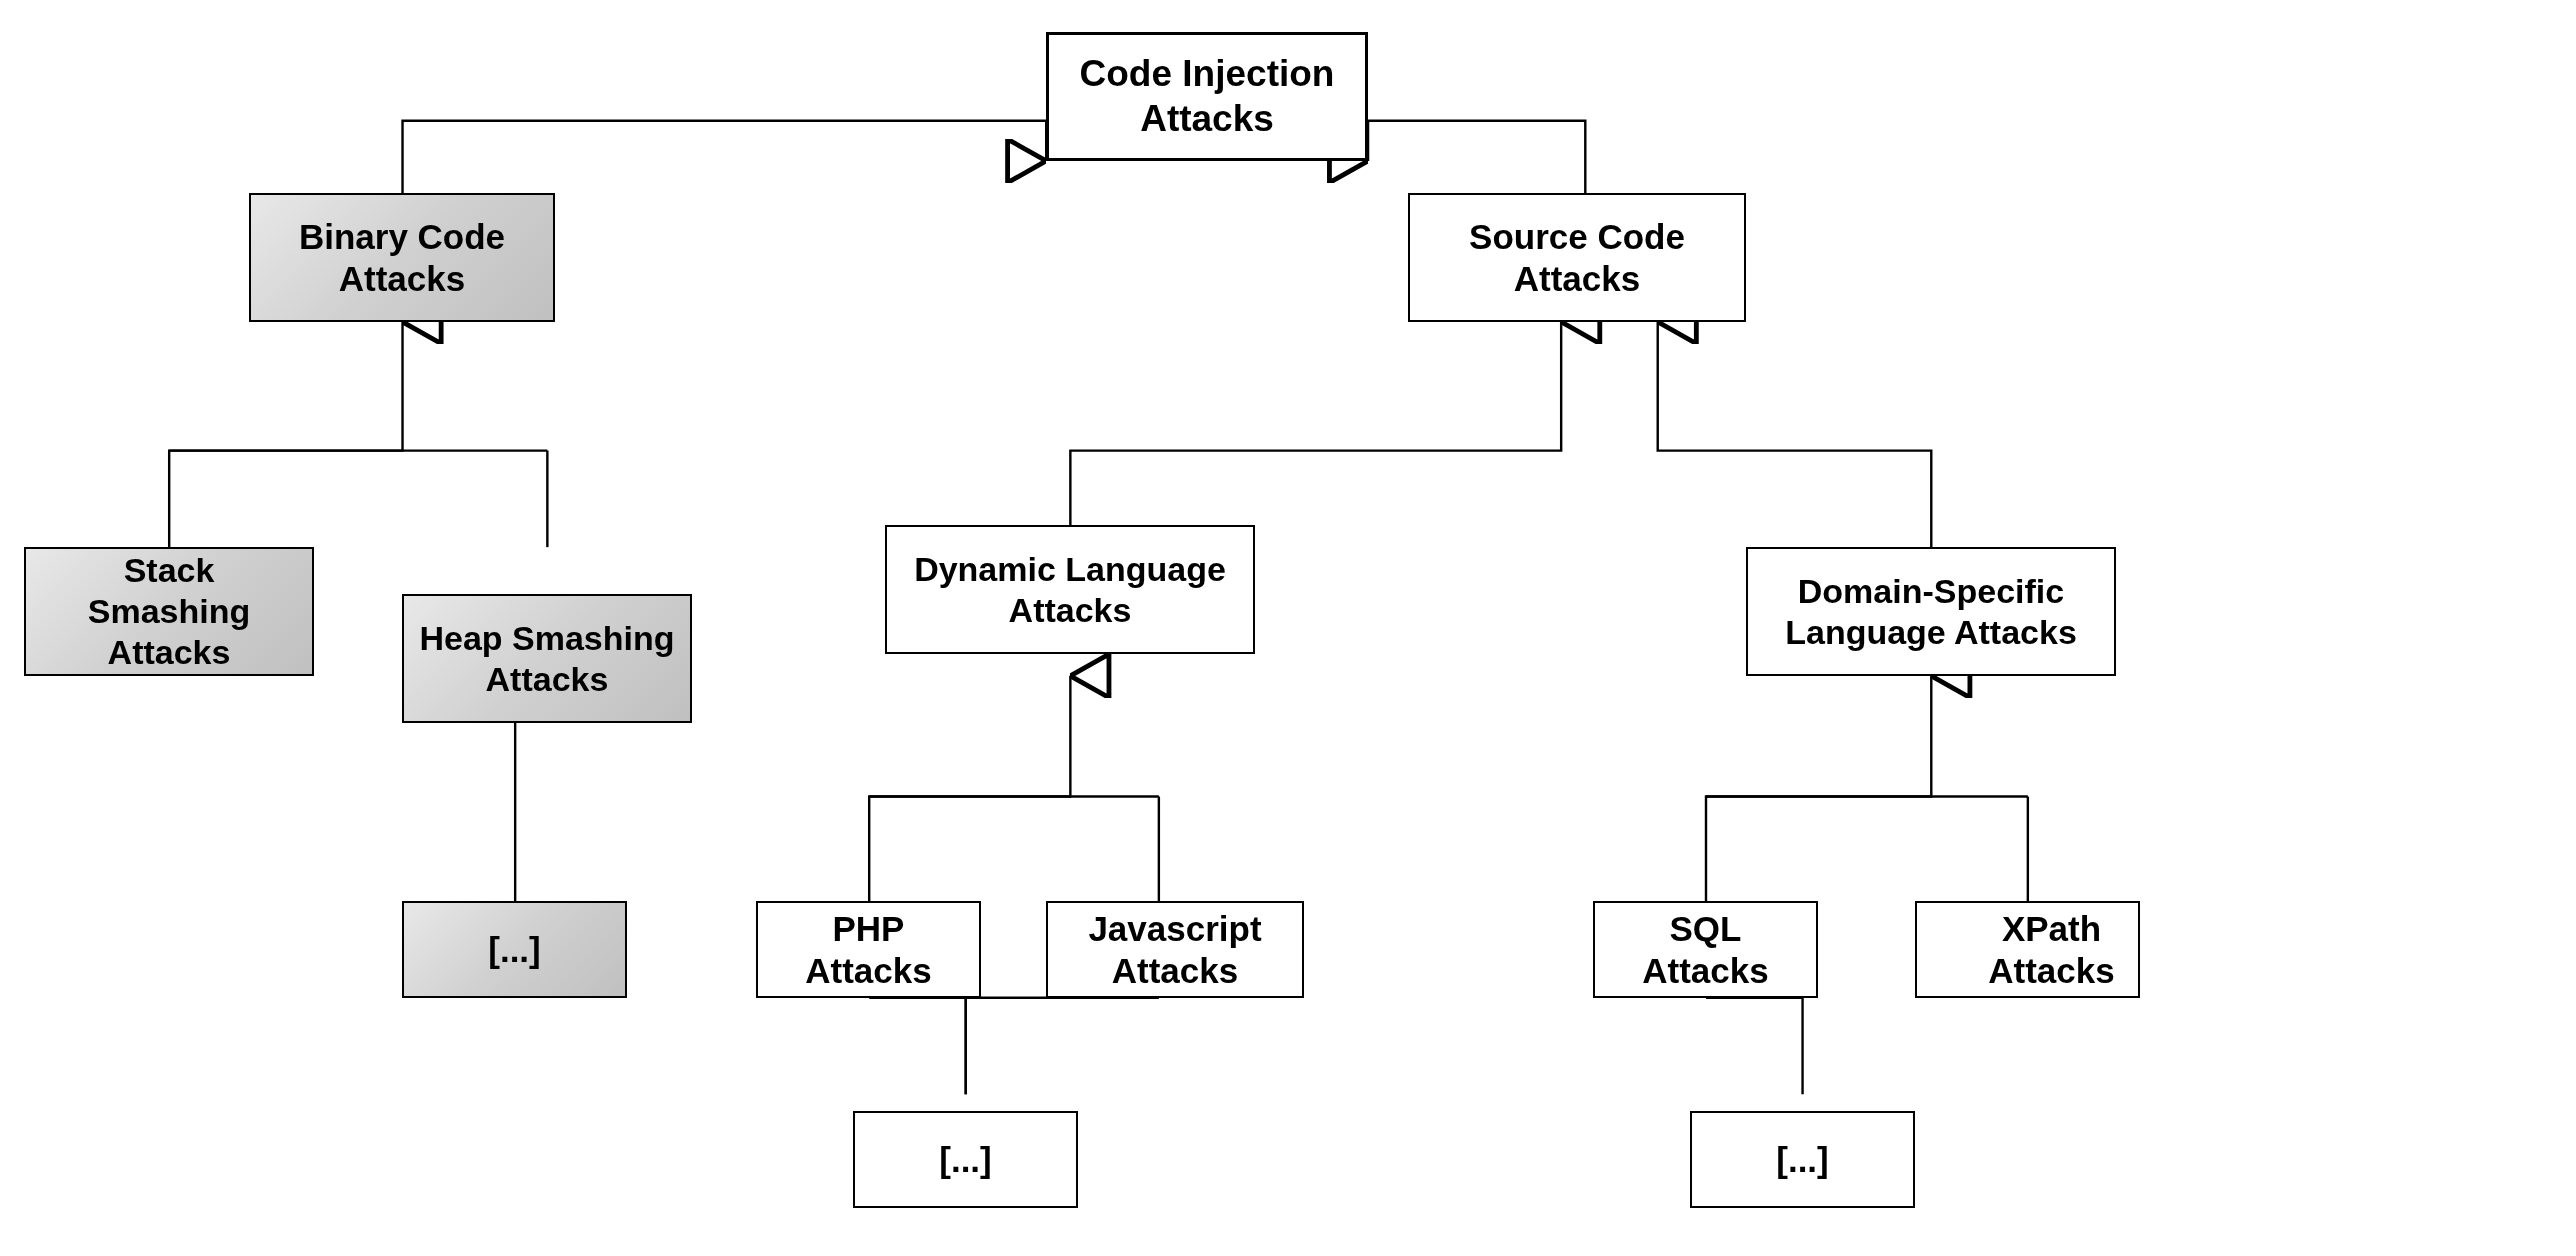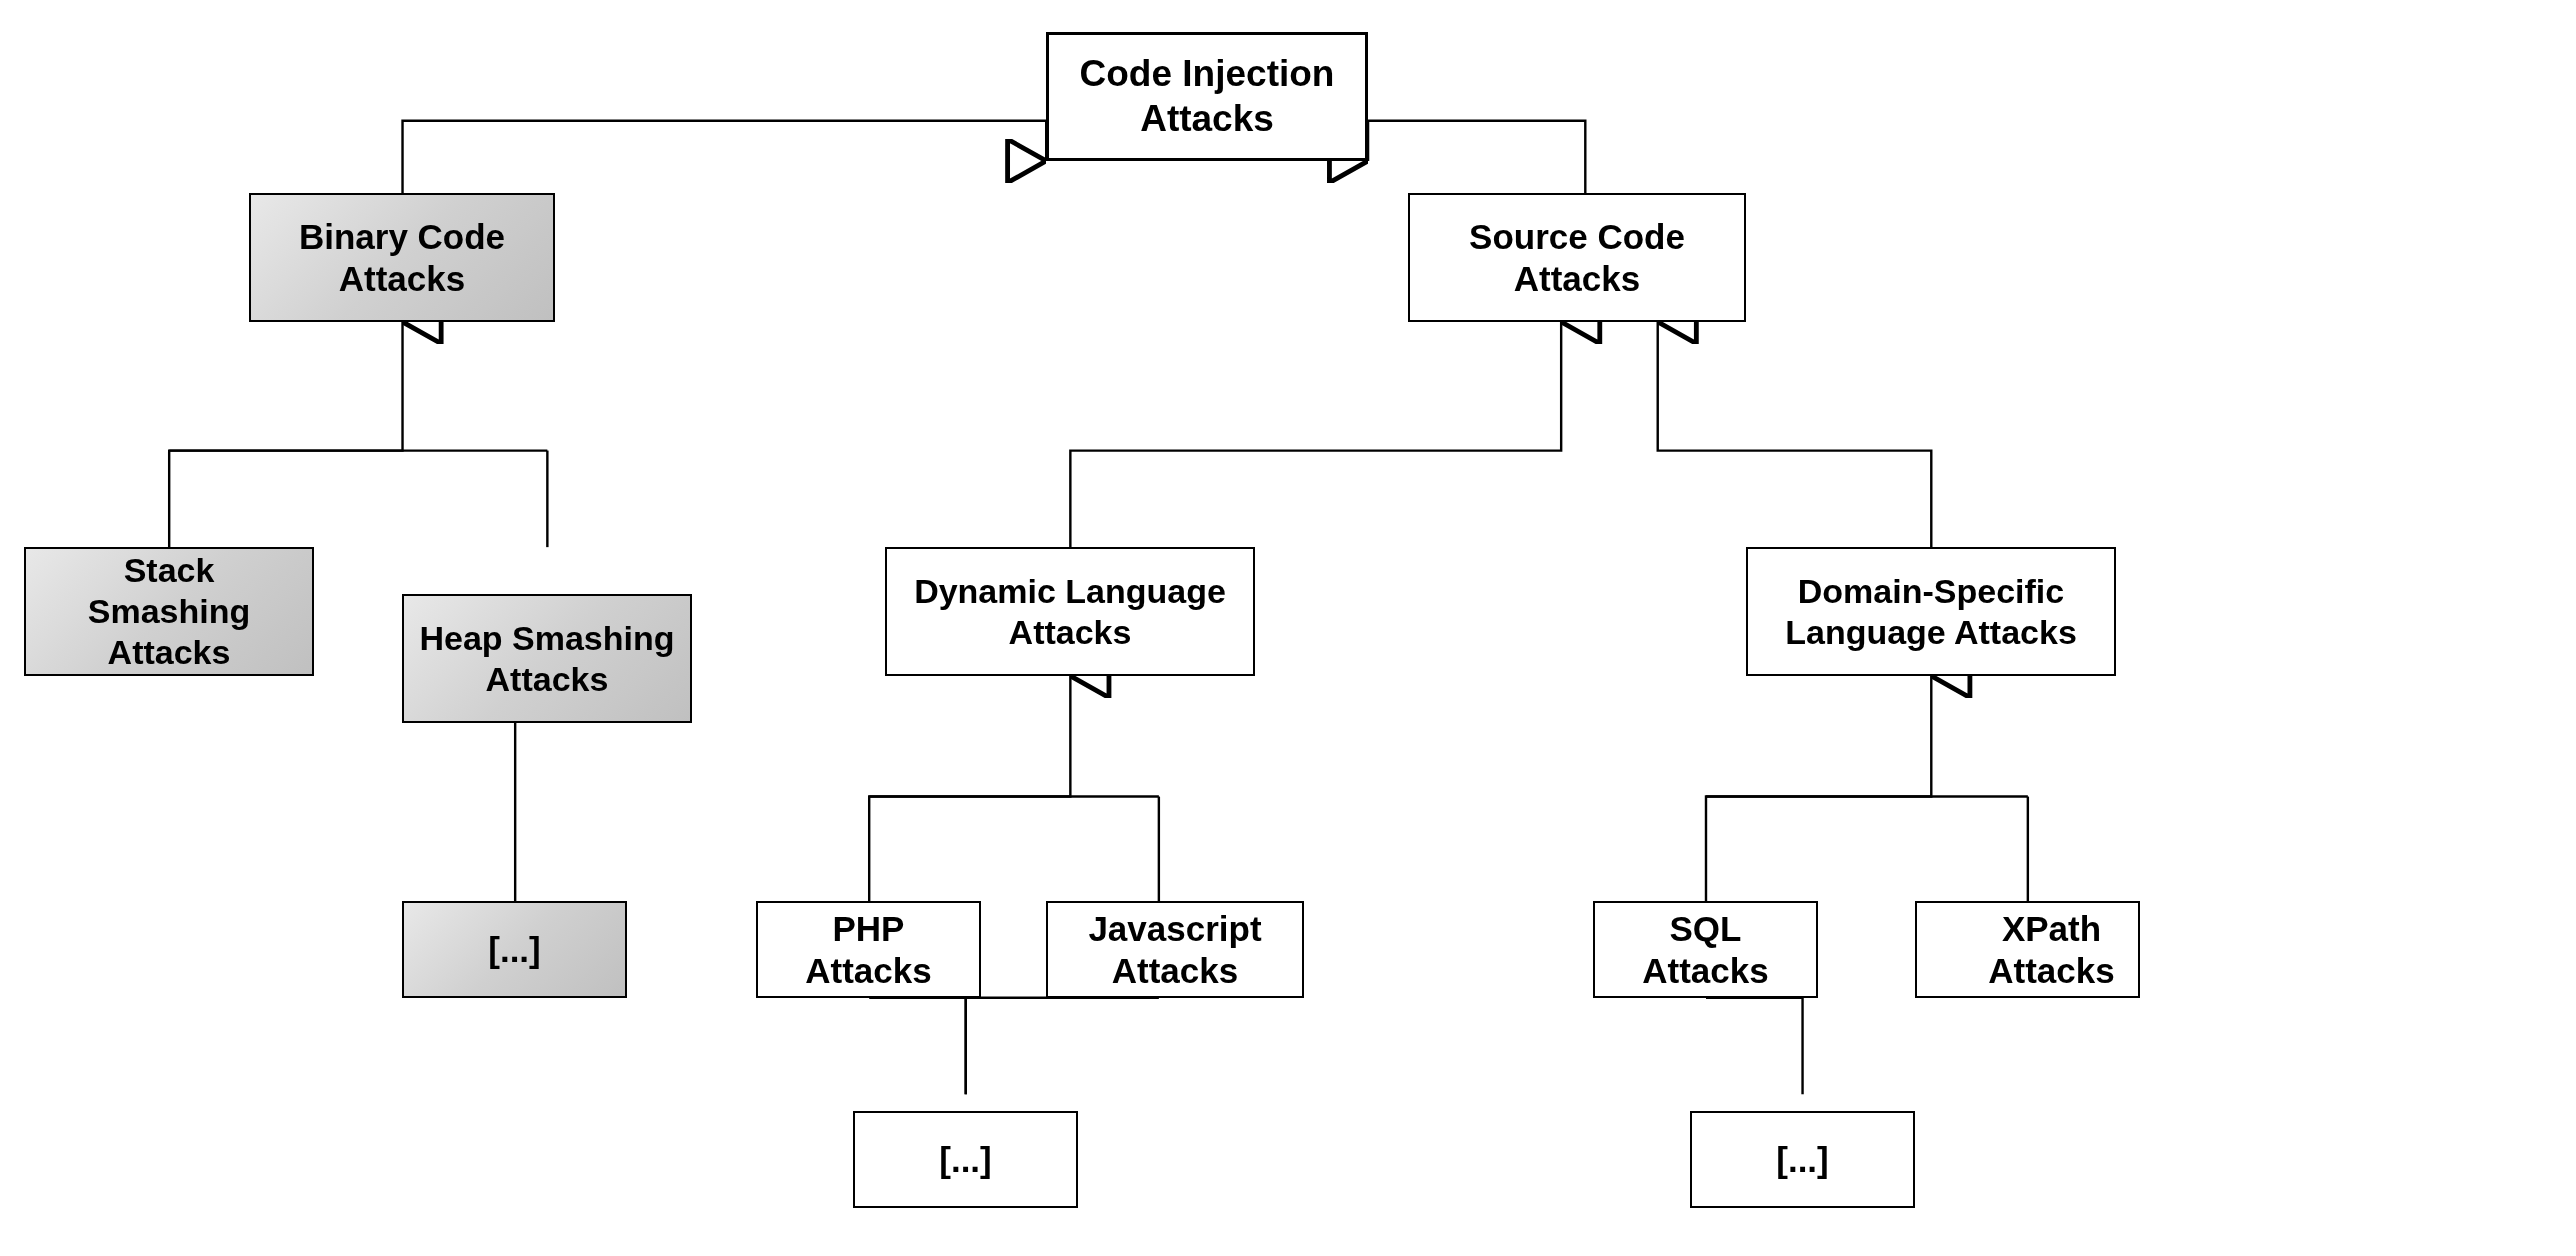--- a/index.html
+++ b/index.html
@@ -124,21 +124,21 @@
   <div class="node node-shaded" style="left: 24px; top: 547px; width: 290px; height: 129px; font-size: 34px; align-items: center;">
     <span style="white-space: pre-line;">Stack Smashing
 Attacks</span>
   </div>
 
   <div class="node node-shaded" style="left: 402px; top: 547px; width: 290px; height: 129px; font-size: 34px; margin-top: 47px;">
     <span style="white-space: pre-line;">Heap Smashing
 Attacks</span>
   </div>
 
-  <div class="node" style="left: 885px; top: 547px; width: 370px; height: 129px; font-size: 34px; text-align: center;">
+  <div class="node" style="left: 885px; top: 525px; width: 370px; height: 129px; font-size: 34px; text-align: center;">
     <span style="white-space: pre-line;">Dynamic Language
 Attacks</span>
   </div>
 
   <div class="node" style="left: 1746px; top: 547px; width: 370px; height: 129px; font-size: 34px;">
     <span style="white-space: pre-line;">Domain-Specific
 Language Attacks</span>
   </div>
 
   <div class="node node-shaded" style="left: 402px; top: 901px; width: 225px; height: 97px; font-size: 35px;">

